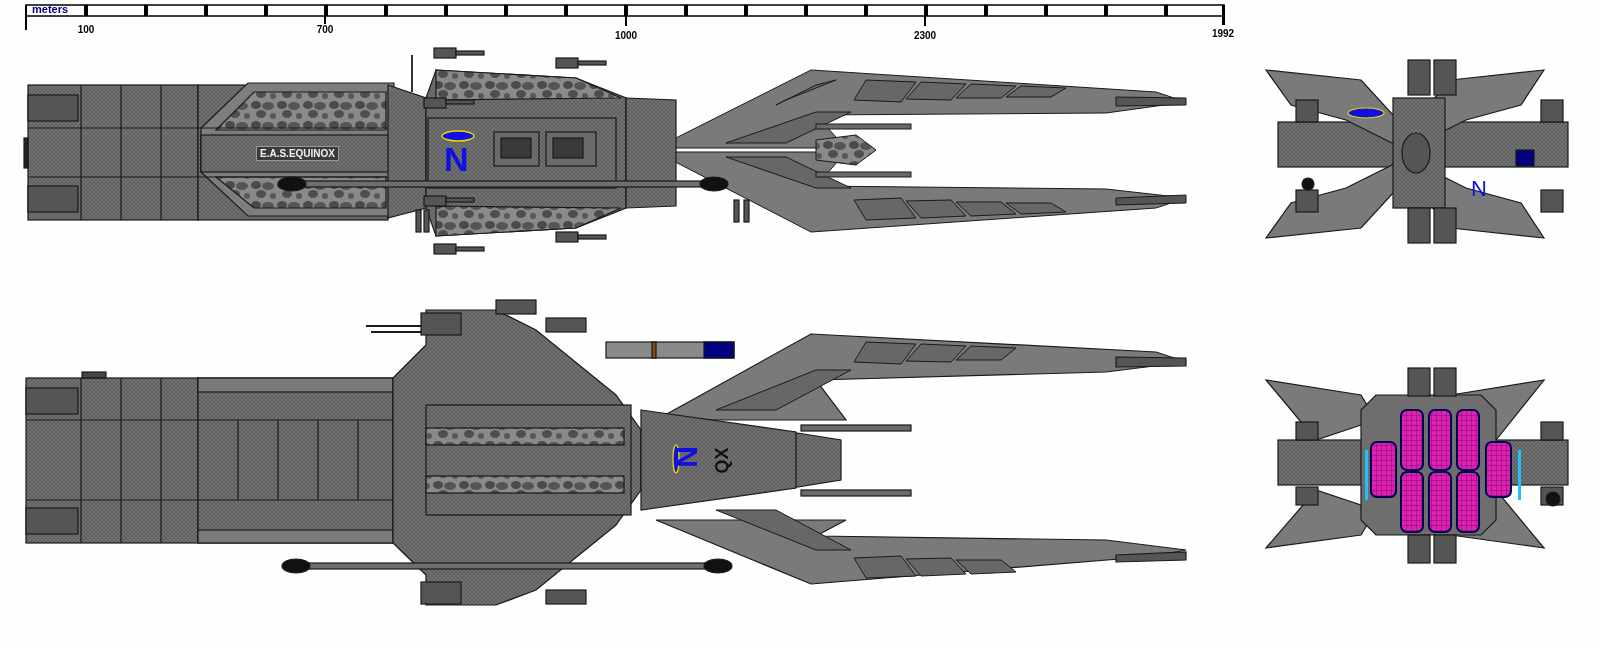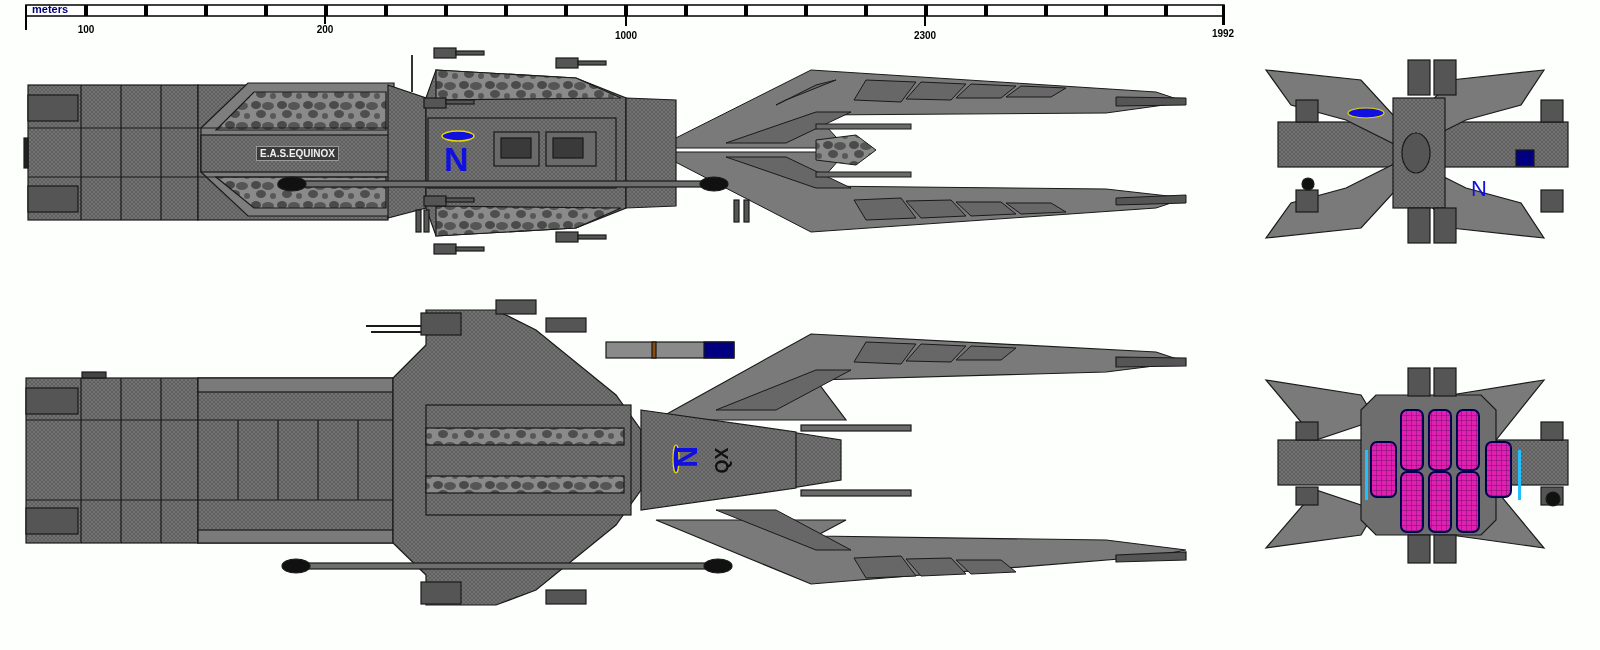--- a/index.html
+++ b/index.html
@@ -245,21 +245,21 @@
       <rect x="1280" y="422" width="22" height="18" fill="#555"></rect>
       <rect x="1280" y="487" width="22" height="18" fill="#555"></rect>
       <rect x="1525" y="422" width="22" height="18" fill="#555"></rect>
       <rect x="1525" y="487" width="22" height="18" fill="#555"></rect>
       <circle cx="1537" cy="499" r="7" fill="#111"></circle>
     </g>
   </svg>
 
   <span class="meters">meters</span>
   <span class="scale-label" style="left:70px;top:24px">100</span>
-  <span class="scale-label" style="left:309px;top:24px">200</span>
+  <span class="scale-label" style="left:309px;top:24px">700</span>
   <span class="scale-label" style="left:610px;top:30px">1000</span>
   <span class="scale-label" style="left:909px;top:30px">2300</span>
   <span class="scale-label" style="left:1207px;top:28px">1992</span>
 
   <span class="nameplate">E.A.S.EQUINOX</span>
   <span class="mark-n" style="left:428px;top:140px;font-size:34px;">N</span>
   <span class="mark-n" style="left:1455px;top:176px;font-size:22px;font-weight:normal;">N</span>
   <span class="mark-n" style="left:660px;top:440px;font-size:30px;transform:rotate(-90deg);">N</span>
   <span class="mark-qx">QX</span>
 </div>

